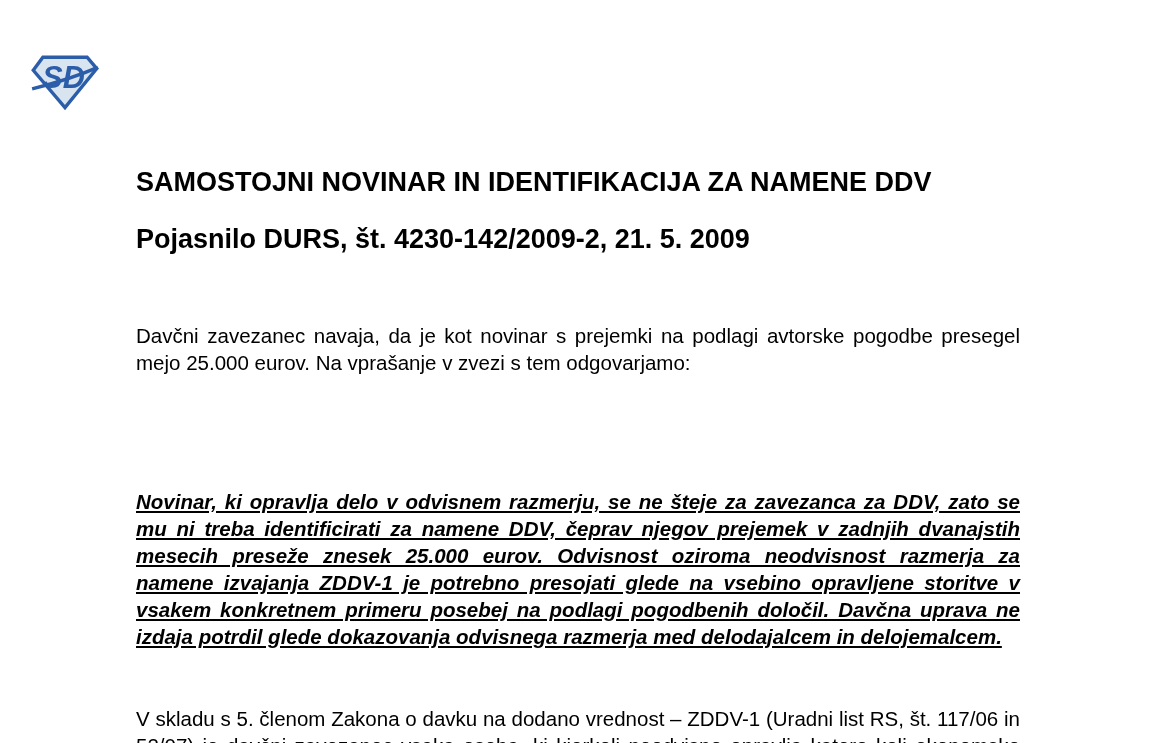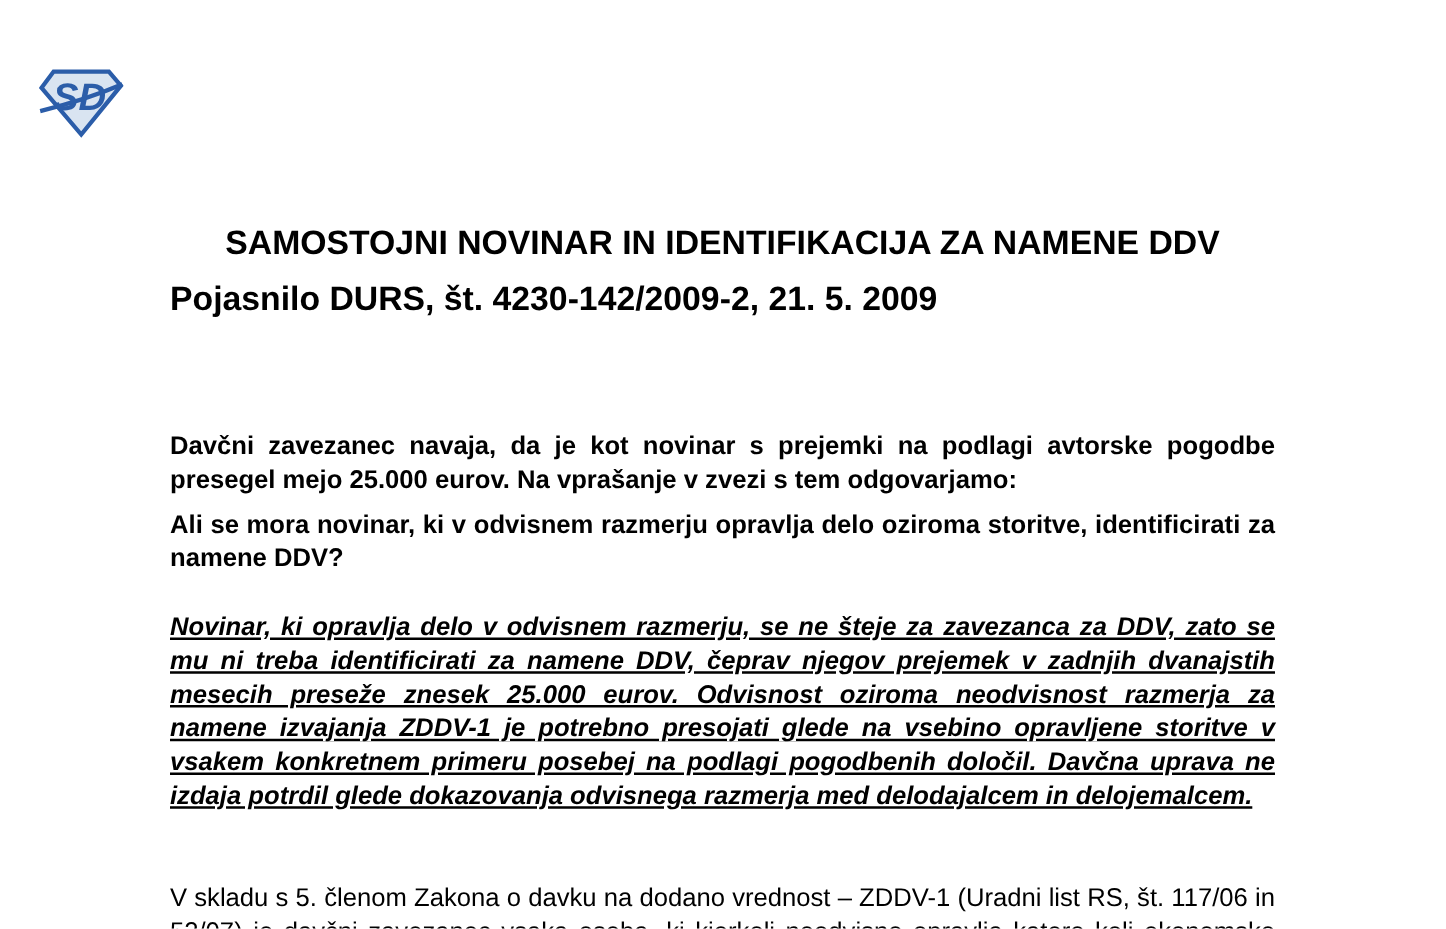--- a/index.html
+++ b/index.html
@@ -20,23 +20,22 @@
   .logo {
     position: absolute;
     left: 31px;
     top: 50px;
     width: 68px;
     height: 62px;
   }
   .doc-title {
     position: absolute;
     left: 136px;
-    top: 179px;
+    top: 167px;
     width: 884px;
-    text-align: center;
     font-weight: bold;
     font-size: 27px;
     line-height: 31px;
     white-space: nowrap;
   }
   .doc-reference {
     position: absolute;
     left: 136px;
     top: 227px;
     font-weight: bold;
@@ -45,21 +44,21 @@
     white-space: nowrap;
   }
   .para {
     position: absolute;
     left: 136px;
     width: 884px;
     font-size: 20.5px;
     line-height: 27px;
     text-align: justify;
   }
-  .para-intro   { top: 322px; font-weight: bold; }
+  .para-intro   { top: 301px; }
   .para-question{ top: 385px; font-weight: bold; }
   .para-answer  { top: 467px; font-weight: bold; font-style: italic; text-decoration: underline; }
   .para-legal   { top: 684px; }
 </style>
 </head>
 <body>
 
 <div class="page">
 
   <svg class="logo" viewBox="0 0 120 104" aria-hidden="true">
@@ -67,19 +66,18 @@
     <path d="M2 66 C 34 58, 76 46, 118 28" fill="none" stroke="#2b5da9" stroke-width="6"></path>
     <text x="20" y="64" font-family="Liberation Sans, sans-serif" font-size="54" font-weight="bold" font-style="italic" fill="#2b5da9">SD</text>
   </svg>
 
   <div class="doc-title">SAMOSTOJNI NOVINAR IN IDENTIFIKACIJA ZA NAMENE DDV</div>
 
   <div class="doc-reference">Pojasnilo DURS, št. 4230-142/2009-2, 21. 5. 2009</div>
 
   <p class="para para-intro">Davčni zavezanec navaja, da je kot novinar s prejemki na podlagi avtorske pogodbe presegel mejo 25.000 eurov. Na vprašanje v zvezi s tem odgovarjamo:</p>
 
-  <p class="para para-question">Ali se mora novinar, ki v odvisnem razmerju opravlja delo oziroma storitve, identificirati za namene DDV?</p>
 
   <p class="para para-answer">Novinar, ki opravlja delo v odvisnem razmerju, se ne šteje za zavezanca za DDV, zato se mu ni treba identificirati za namene DDV, čeprav njegov prejemek v zadnjih dvanajstih mesecih preseže znesek 25.000 eurov. Odvisnost oziroma neodvisnost razmerja za namene izvajanja ZDDV-1 je potrebno presojati glede na vsebino opravljene storitve v vsakem konkretnem primeru posebej na podlagi pogodbenih določil. Davčna uprava ne izdaja potrdil glede dokazovanja odvisnega razmerja med delodajalcem in delojemalcem.</p>
 
   <p class="para para-legal">V skladu s 5. členom Zakona o davku na dodano vrednost – ZDDV-1 (Uradni list RS, št. 117/06 in 52/07) je davčni zavezanec vsaka oseba, ki kjerkoli neodvisno opravlja katero koli ekonomsko dejavnost, ne glede na namen ali rezultat opravljanja dejavnosti.</p>
 
 </div>
 
 </body></html>

